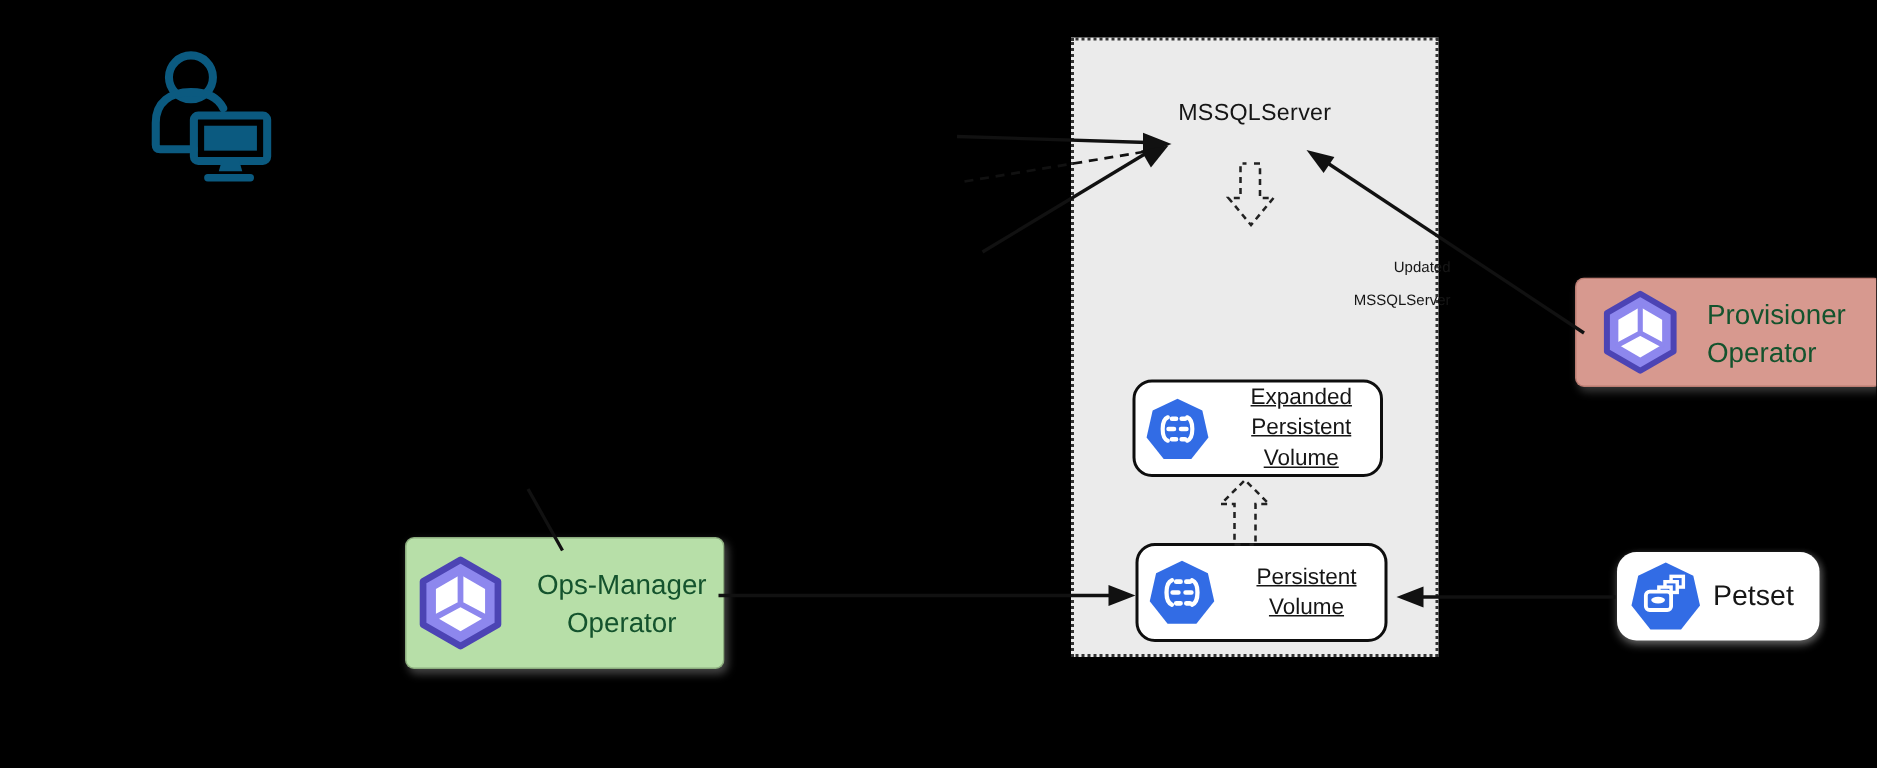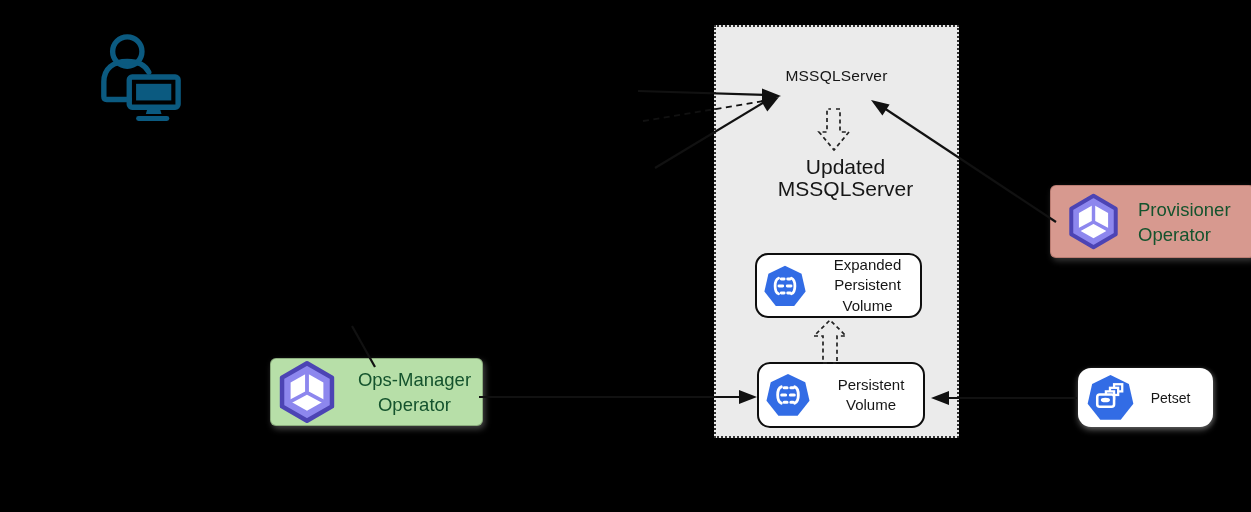--- a/index.html
+++ b/index.html
@@ -7,52 +7,52 @@
     position:relative;width:1251px;height:512px;background:#000000;
     overflow:hidden;font-family:"Liberation Sans",sans-serif;color:#161616;
   }
   .abs{position:absolute;}
   .panel{
     left:714px;top:25px;width:245px;height:413px;
     background:#ebebeb;border:2px dotted #333;box-sizing:border-box;
   }
   .panel-label{left:715px;top:67px;width:243px;text-align:center;
     font-size:15.5px;letter-spacing:.2px;}
-  .updated-label{left:724px;top:156px;width:243px;text-align:center;
-    font-size:21px;line-height:22px;}
+  .updated-label{left:724px;top:168px;width:243px;text-align:right;
+    font-size:10px;line-height:22px;}
   .white-node{
     background:#ffffff;border:2px solid #0e0e0e;border-radius:13px;
-    box-sizing:border-box;display:flex;align-items:center;
+    box-sizing:border-box;display:flex;align-items:center;text-decoration:underline;
   }
   .node-expanded{left:755px;top:253px;width:167px;height:65px;}
   .node-pv{left:757px;top:362px;width:168px;height:66px;}
   .node-text{flex:1;text-align:center;font-size:15px;line-height:20.5px;padding-left:2px;}
   .icon-wrap{flex:0 0 auto;display:flex;align-items:center;justify-content:center;}
   .op-box{
     border-radius:6px;box-sizing:border-box;display:flex;align-items:center;
   }
   .node-ops{
-    left:270px;top:358px;width:213px;height:68px;background:#b7dfa8;
+    left:270px;top:358px;width:213px;height:88px;background:#b7dfa8;
     border:1px solid rgba(60,80,50,.35);
     box-shadow:2px 3px 6px rgba(135,135,135,.5);
   }
   .node-prov{
     left:1050px;top:185px;width:205px;height:73px;background:#d7998f;
     border:1px solid rgba(120,60,50,.3);
     box-shadow:2px 3px 6px rgba(135,135,135,.4);
   }
   .op-text{font-size:18.5px;line-height:25px;color:#14532d;}
   .ops-text{flex:1;text-align:center;padding-left:4px;}
   .prov-text{padding-left:8px;text-align:left;}
   .node-petset{
     left:1078px;top:368px;width:135px;height:59px;background:#ffffff;
     border-radius:13px;box-sizing:border-box;display:flex;align-items:center;
     box-shadow:0 3px 6px rgba(150,150,150,.55), 2px 1px 4px rgba(120,120,120,.35);
   }
-  .petset-text{flex:1;text-align:center;font-size:14px;padding-right:14px;}
+  .petset-text{flex:1;font-size:19px;padding-right:14px;}
   .overlay{left:0;top:0;width:1251px;height:512px;pointer-events:none;}
   svg{display:block;}
 </style>
 </head>
 <body>
 
 <div class="canvas">
 
   <div class="abs" style="left:97px;top:30px;width:86px;height:92px;">
     <svg width="86" height="92" viewBox="0 0 88 92">

